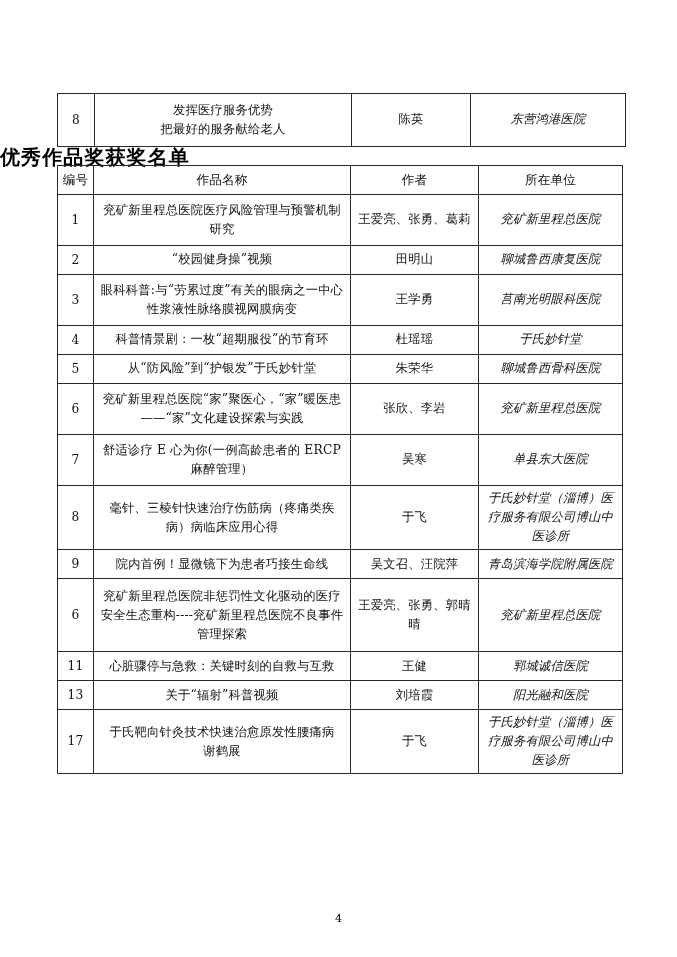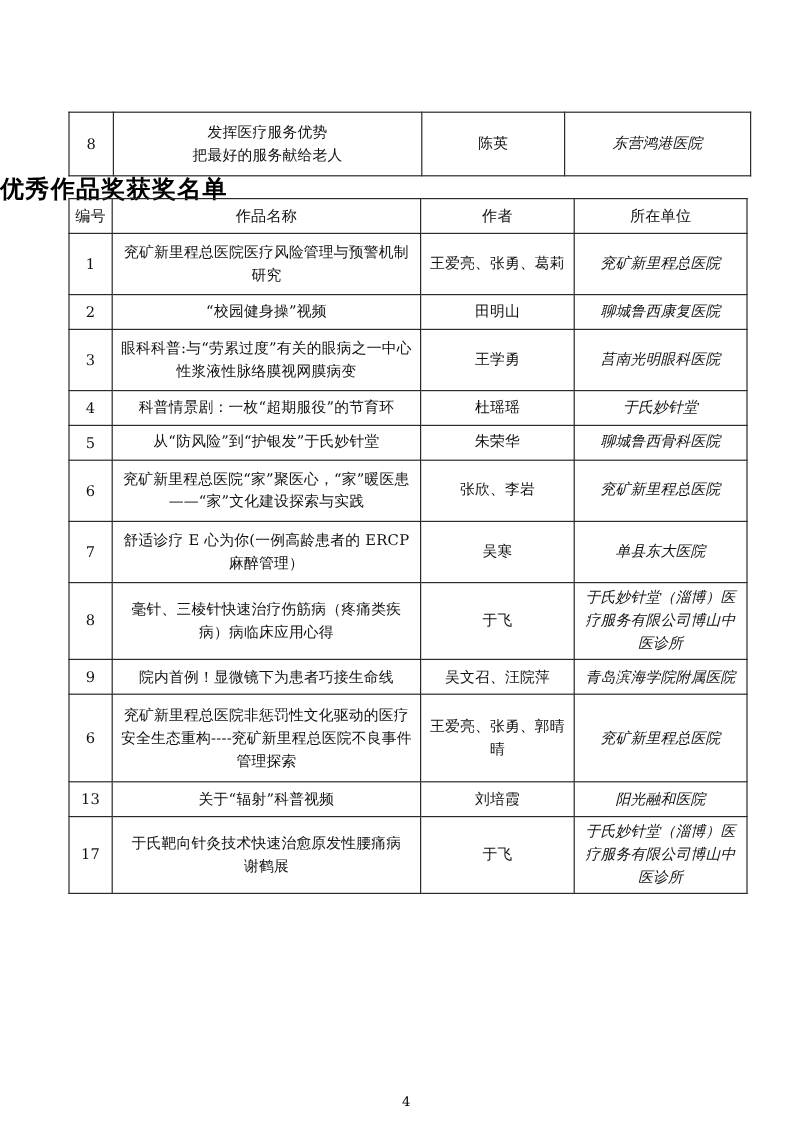--- a/index.html
+++ b/index.html
@@ -218,20 +218,26 @@
             <td class="col-author">吴文召、汪院萍</td>
             <td class="col-unit">青岛滨海学院附属医院</td>
           </tr>
           <tr class="row-h3">
             <td class="col-idx">6</td>
             <td class="col-title">兖矿新里程总医院非惩罚性文化驱动的医疗安全生态重构----兖矿新里程总医院不良事件管理探索</td>
             <td class="col-author">王爱亮、张勇、郭晴晴</td>
             <td class="col-unit">兖矿新里程总医院</td>
           </tr>
           <tr class="row-h1">
+            <td class="col-idx">11</td>
+            <td class="col-title">心脏骤停与急救：关键时刻的自救与互救</td>
+            <td class="col-author">王健</td>
+            <td class="col-unit">郓城诚信医院</td>
+          </tr>
+          <tr class="row-h1">
             <td class="col-idx">13</td>
             <td class="col-title">关于“辐射”科普视频</td>
             <td class="col-author">刘培霞</td>
             <td class="col-unit">阳光融和医院</td>
           </tr>
           <tr class="row-h2">
             <td class="col-idx">17</td>
             <td class="col-title">于氏靶向针灸技术快速治愈原发性腰痛病　谢鹤展</td>
             <td class="col-author">于飞</td>
             <td class="col-unit">于氏妙针堂（淄博）医疗服务有限公司博山中医诊所</td>

